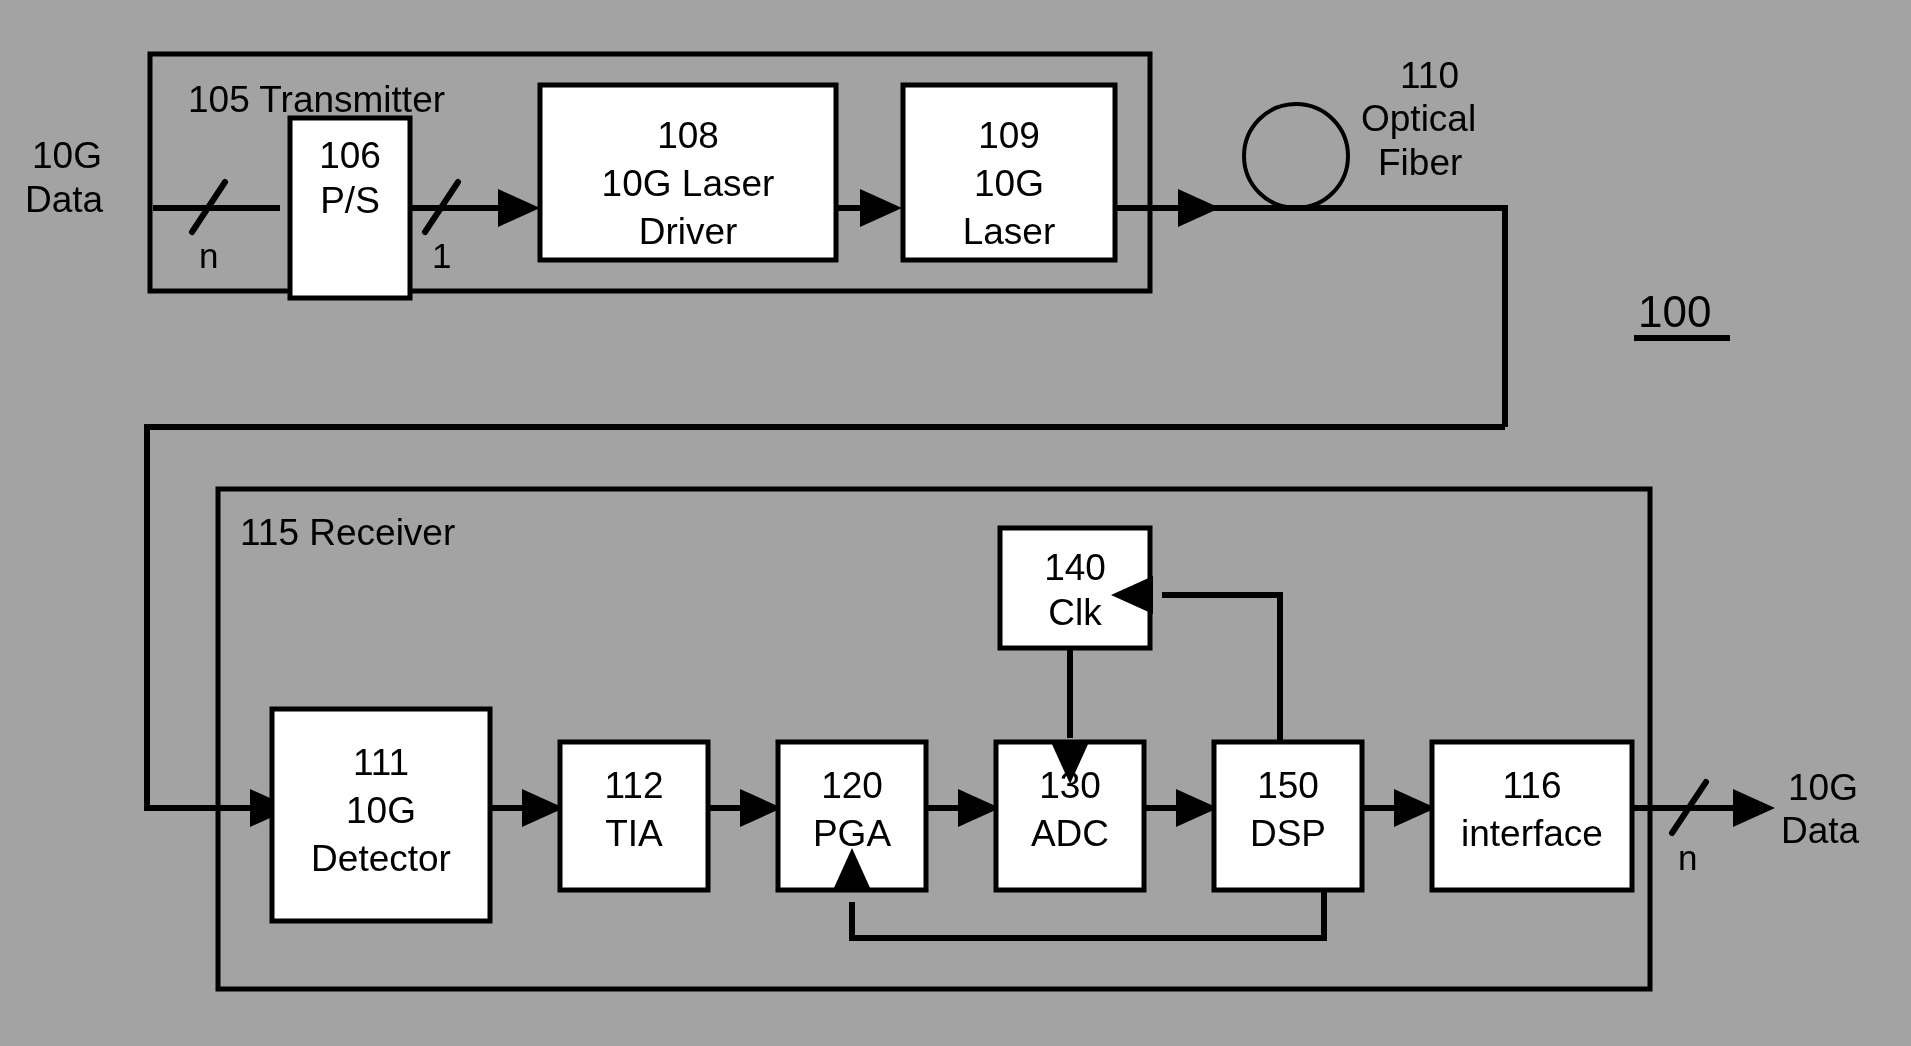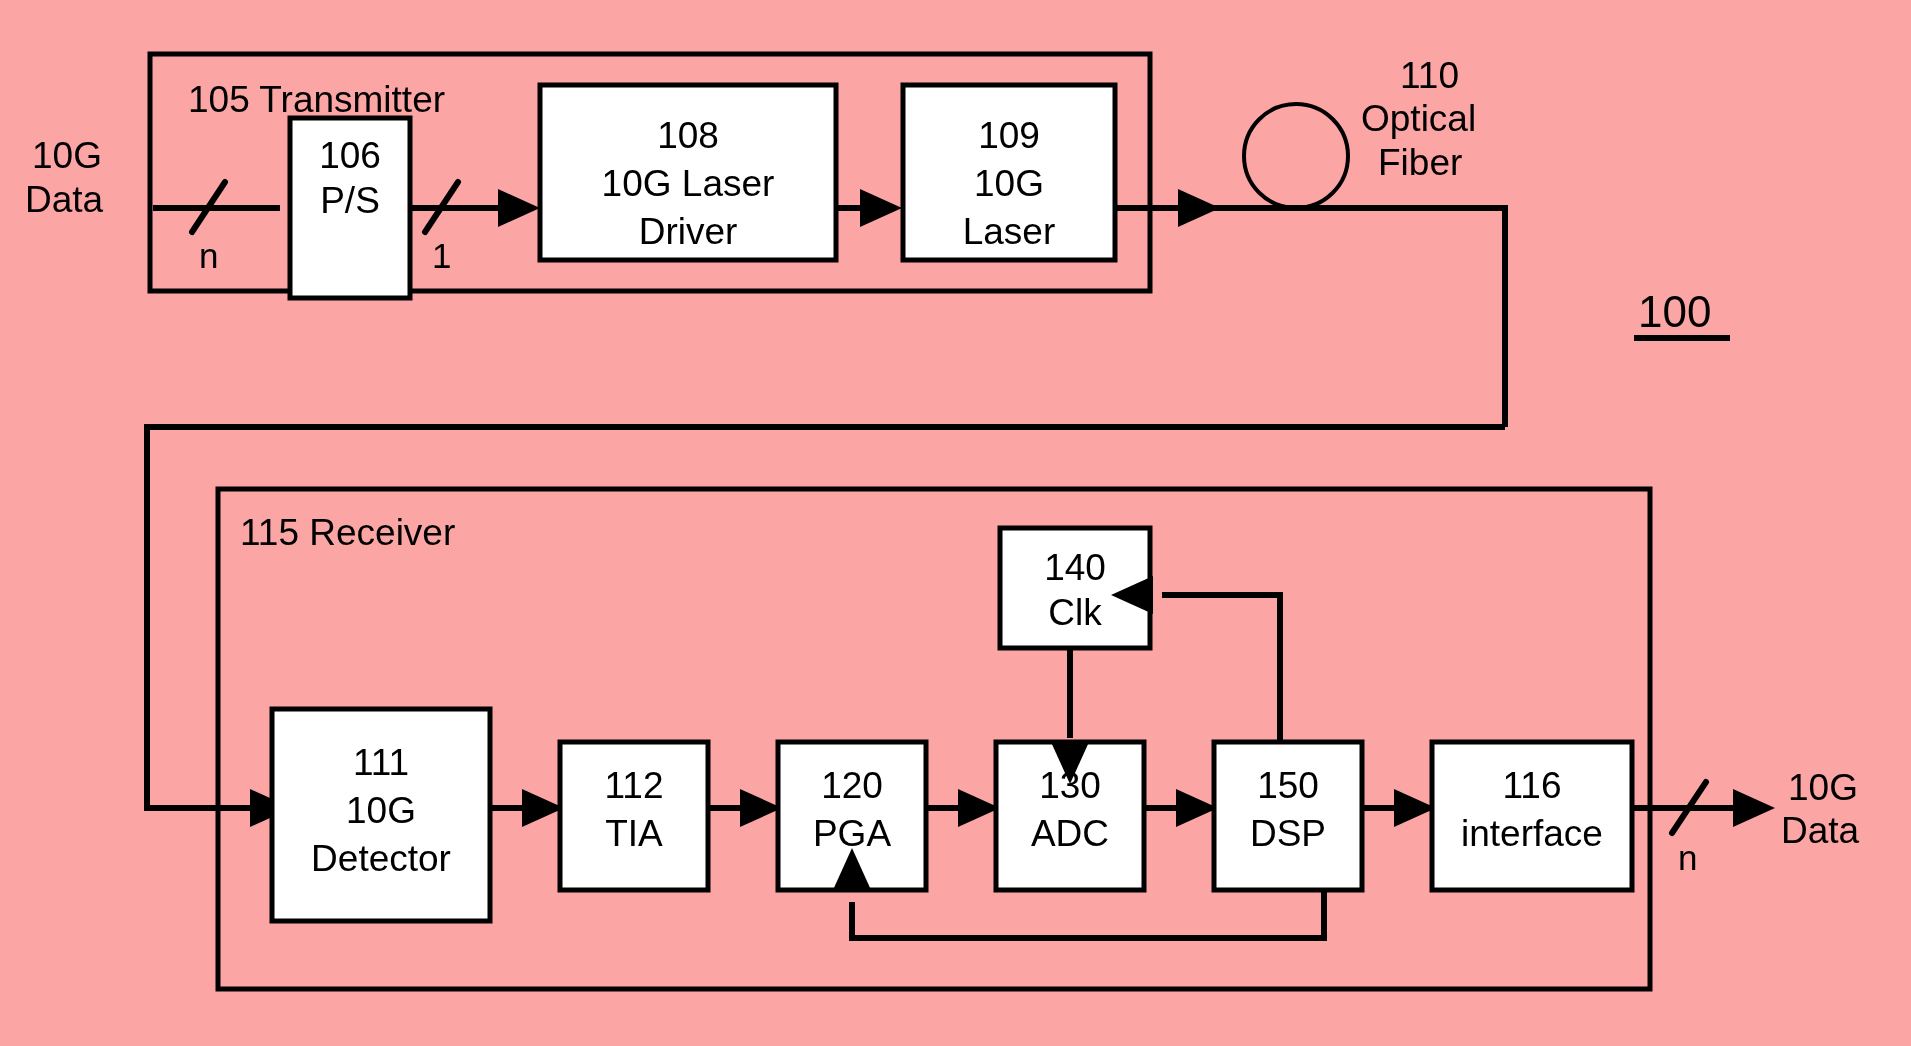--- a/index.html
+++ b/index.html
@@ -4,21 +4,21 @@
 <style>
   html, body {
     margin: 0;
     padding: 0;
     background: #ffffff;
   }
   #root {
     position: relative;
     width: 1911px;
     height: 1046px;
-    background: #fca5a5;
+    background: #a3a3a3;
     font-family: "Liberation Sans", sans-serif;
     overflow: hidden;
   }
   svg#diagram {
     position: absolute;
     left: 0;
     top: 0;
     width: 1911px;
     height: 1046px;
     display: block;

